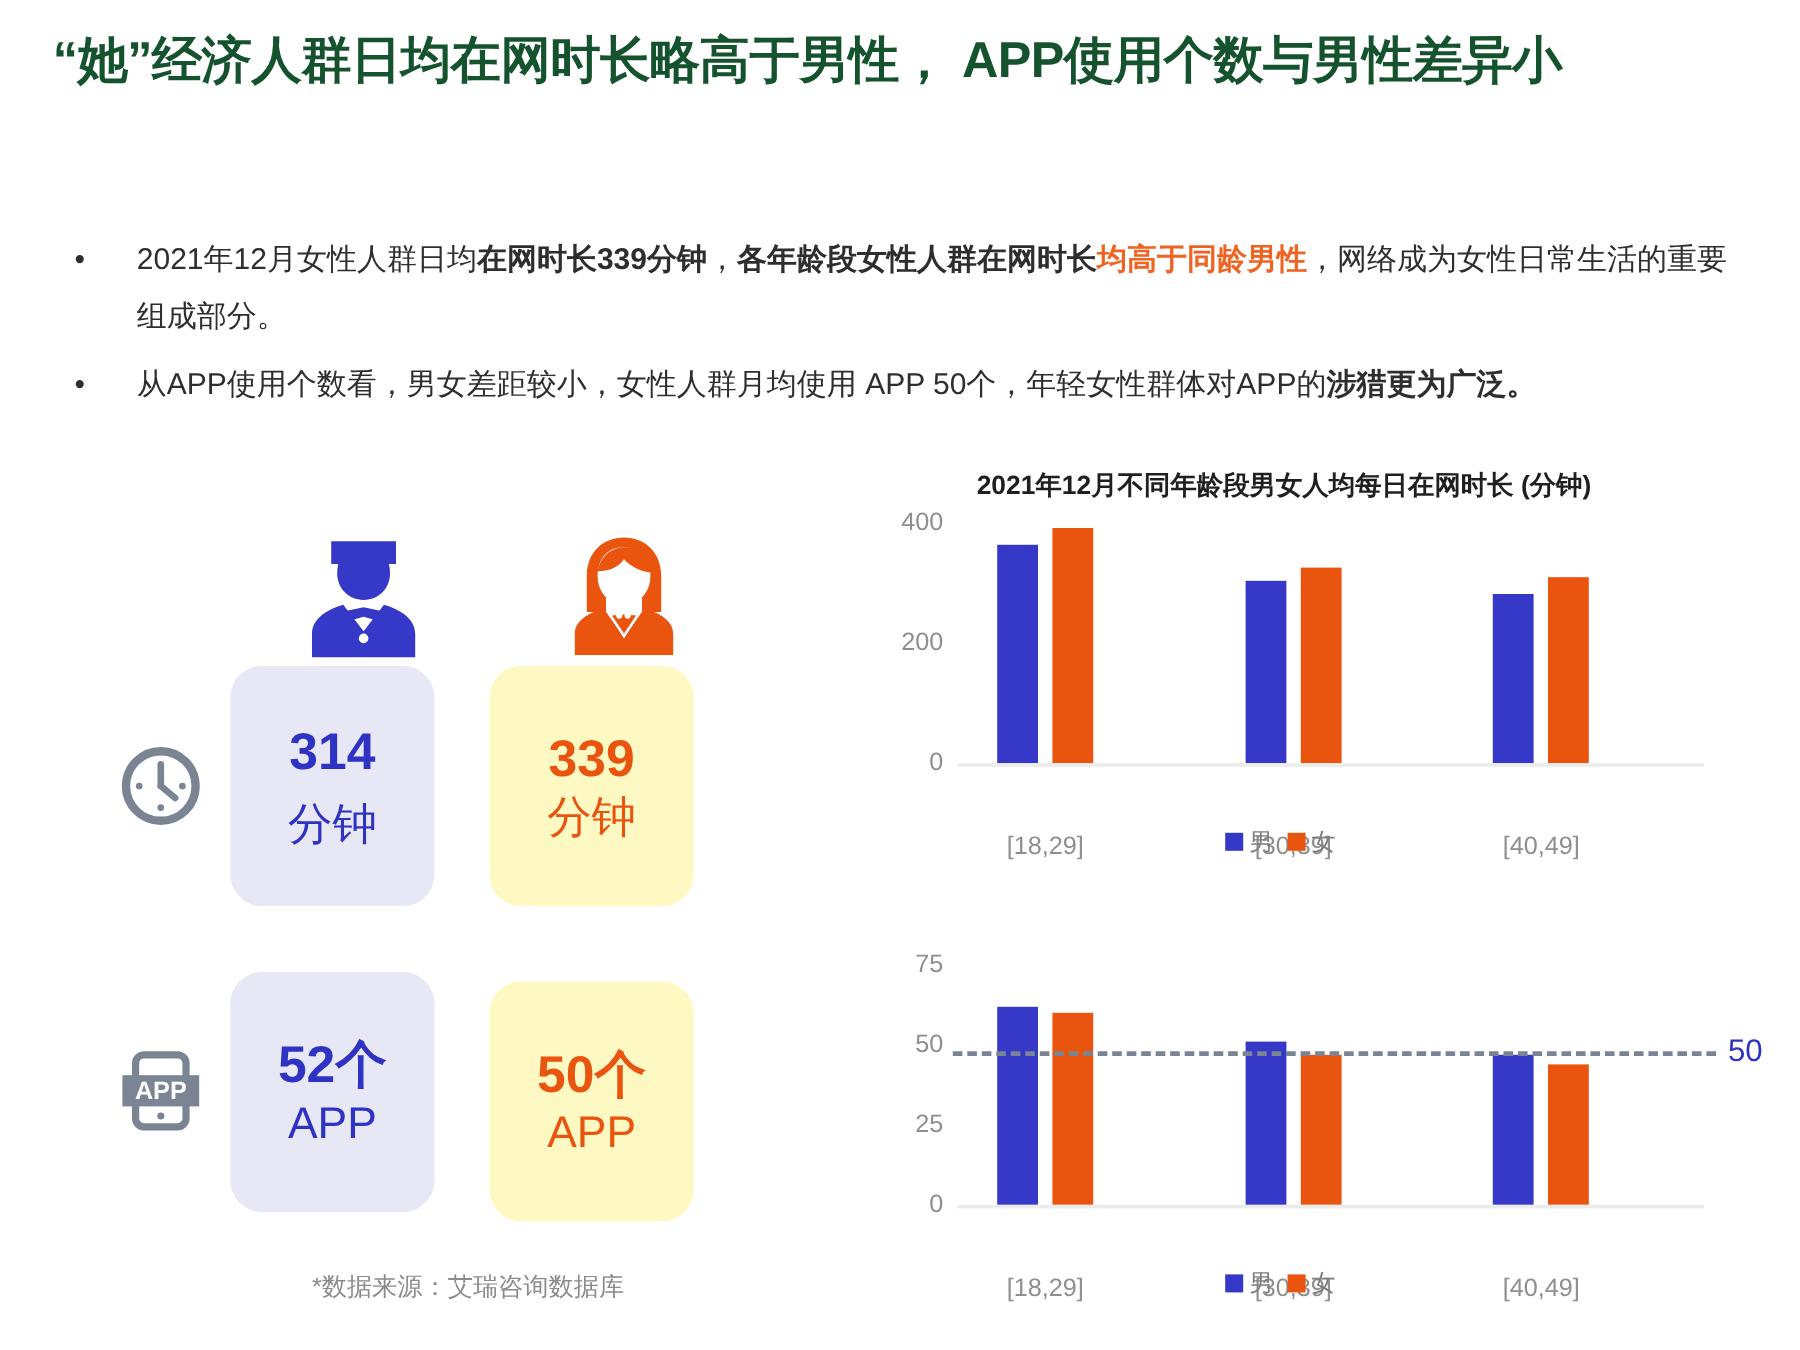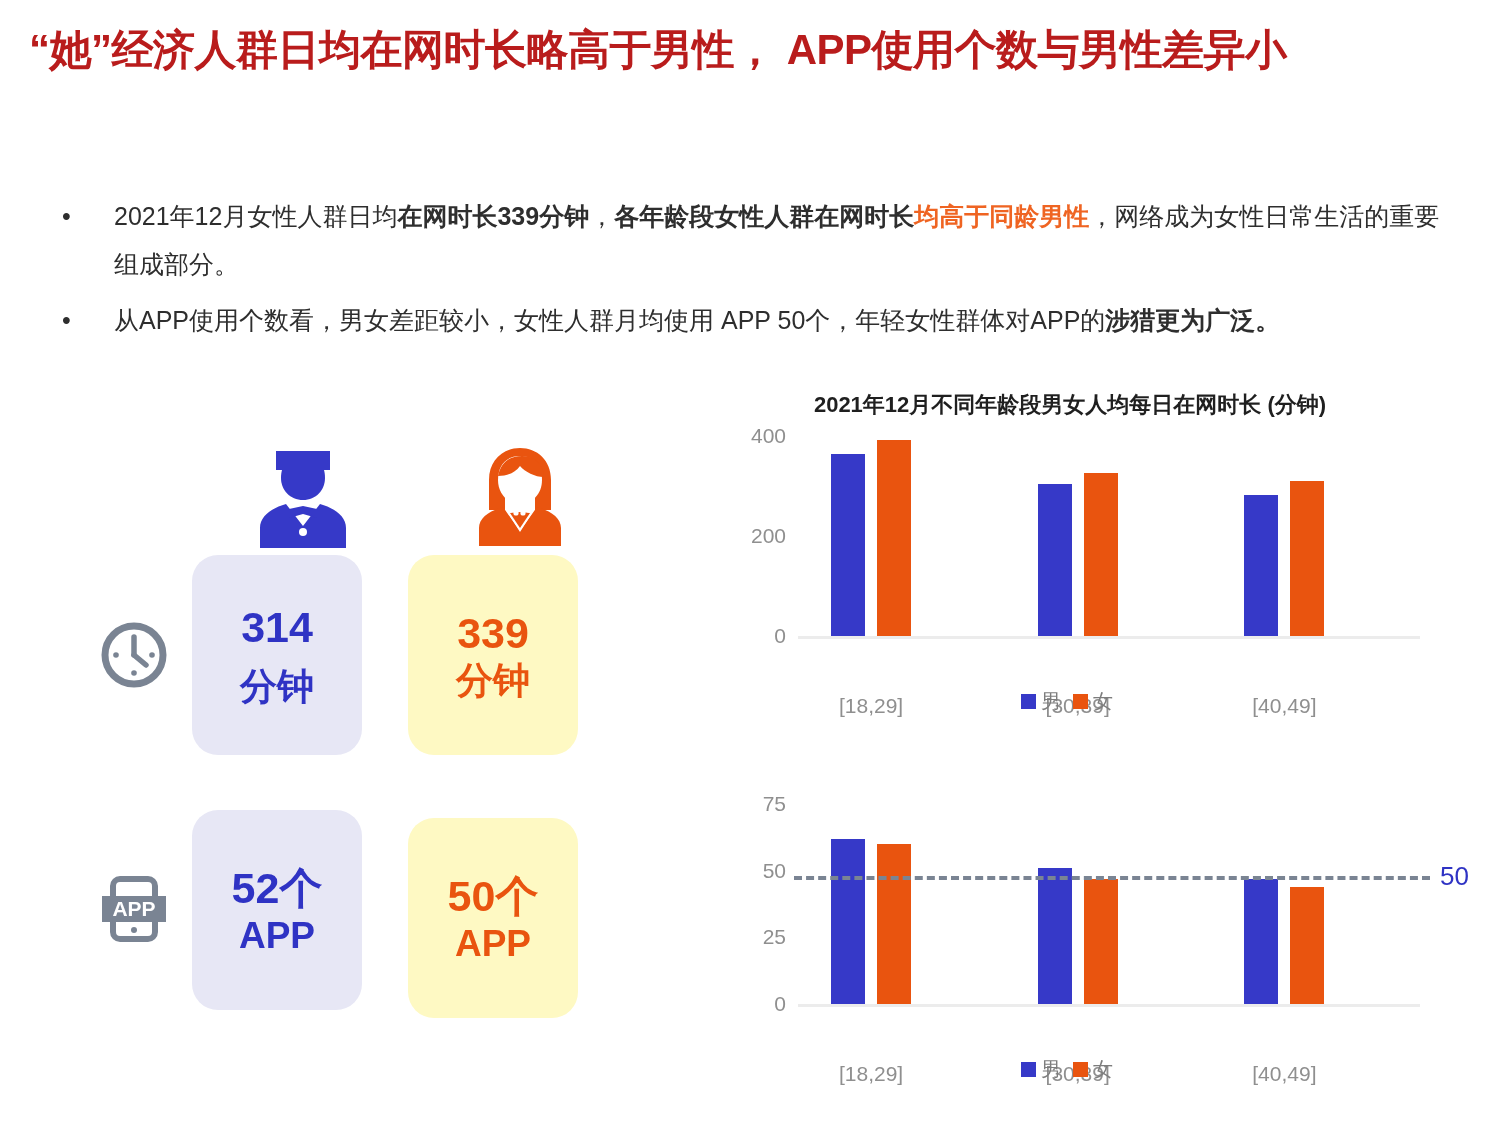--- a/index.html
+++ b/index.html
@@ -7,25 +7,25 @@
     width: 1500px; height: 1125px;
     background: #ffffff;
     font-family: "Liberation Sans", "DejaVu Sans", sans-serif;
     overflow: hidden;
   }
   .page { position: relative; width: 1500px; height: 1125px; }
 
   
   .title {
     position: absolute;
-    left: 29px; top: 22px;
+    left: 44px; top: 22px;
     width: 1450px;
     font-size: 42px;
     font-weight: bold;
-    color: #b91c1c;
+    color: #14532d;
     letter-spacing: -0.5px;
     white-space: nowrap;
   }
 
   
   .bullets {
     position: absolute;
     left: 52px; top: 192px;
     width: 1400px;
   }
@@ -59,21 +59,21 @@
     width: 170px; height: 200px;
     border-radius: 26px;
     display: flex;
     flex-direction: column;
     align-items: center;
     justify-content: center;
   }
   .card-blue { background: #e7e7f5; }
   .card-orange { background: #fef9c3; }
   .card-big { font-size: 43px; font-weight: bold; line-height: 1.18; }
-  .card-sub { font-size: 37px; font-weight: bold; line-height: 1.18; }
+  .card-sub { font-size: 37px; font-weight: normal; line-height: 1.18; }
   .txt-blue { color: #2f33c4; }
   .txt-orange { color: #e9540f; }
 
   .card-m1 { left: 112px; top: 115px; gap: 12px; }
   .card-f1 { left: 328px; top: 115px; }
   .card-m2 { left: 112px; top: 370px; }
   .card-f2 { left: 328px; top: 378px; }
 
   .side-icon { position: absolute; width: 74px; height: 74px; }
   .icon-clock { left: 17px; top: 178px; }
@@ -249,20 +249,21 @@
     </div>
     <div class="card card-blue card-m2">
       <div class="card-big txt-blue">52个</div>
       <div class="card-sub txt-blue">APP</div>
     </div>
     <div class="card card-orange card-f2">
       <div class="card-big txt-orange">50个</div>
       <div class="card-sub txt-orange">APP</div>
     </div>
 
+    <div class="source">*数据来源：艾瑞咨询数据库</div>
   </div>
 
   <div class="chart-block chart1">
     <div class="chart-title">2021年12月不同年龄段男女人均每日在网时长 (分钟)</div>
     <div class="plot" id="plot0">
         <div class="ytick-wrap" style="top: 200px;">
           <div class="ytick">0</div>
         </div>
         <div class="ytick-wrap" style="top: 100px;">
           <div class="ytick">200</div>

